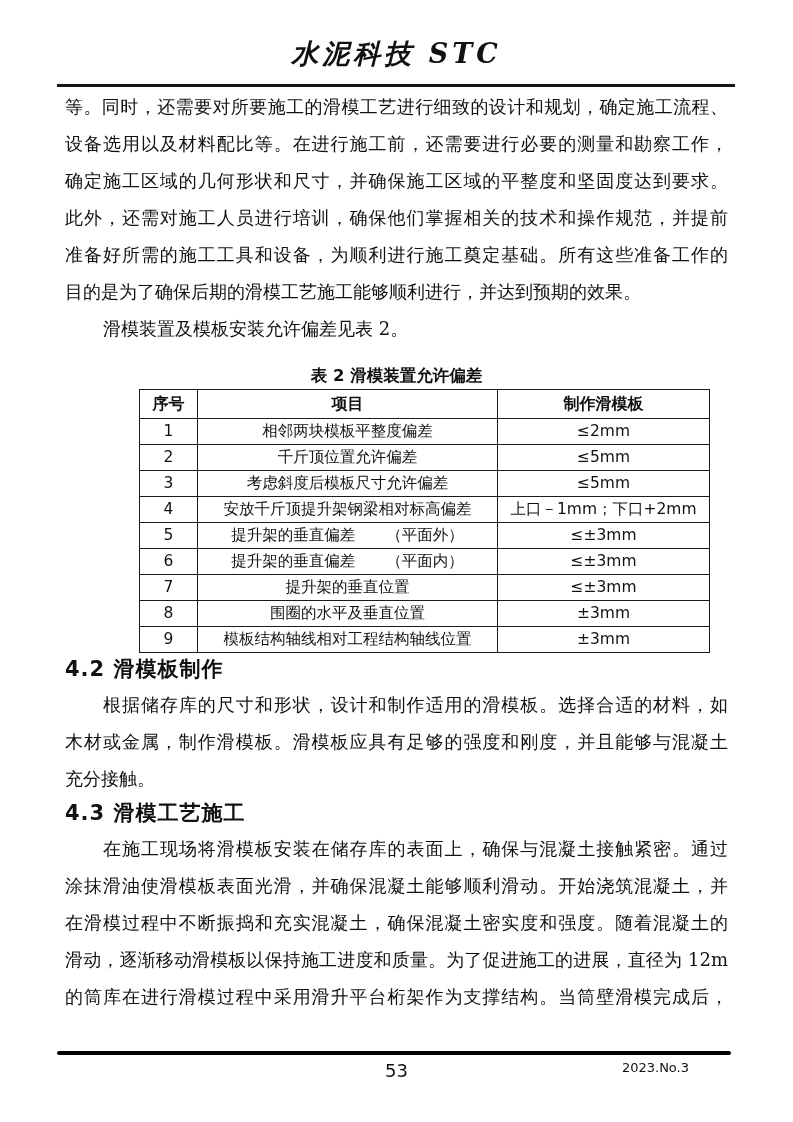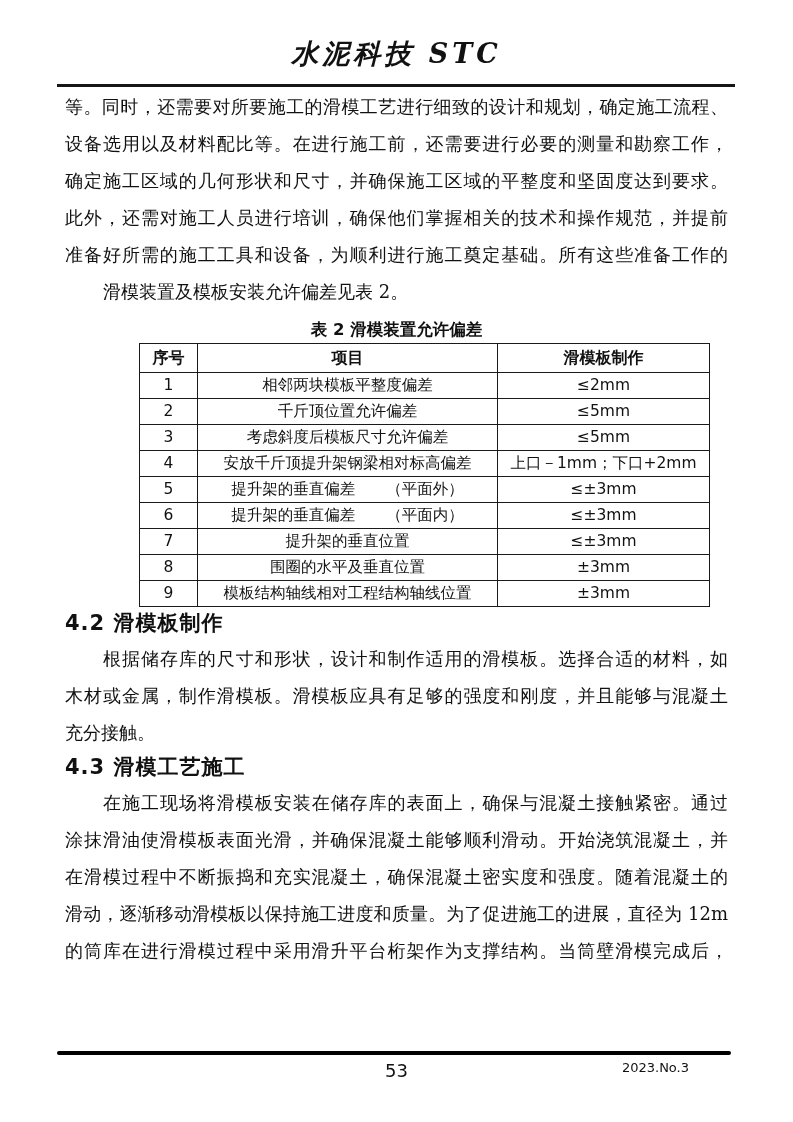--- a/index.html
+++ b/index.html
@@ -31,21 +31,21 @@
   .line {
     font-size: 18px;
     height: 37px; line-height: 37px;
     text-align: justify;
     text-align-last: justify;
   }
   .line.end { text-align-last: left; }
   .line.indent { text-indent: 38px; }
 
   .table-caption {
-    height: 26px; line-height: 26px; margin-top: 7px;
+    height: 26px; line-height: 26px; margin-top: 16px;
     text-align: center; font-weight: bold; font-size: 16.5px;
     font-family: "DejaVu Sans", sans-serif;
   }
   table.dev-table {
     border-collapse: collapse;
     margin-left: 74px;
     width: 570px;
     table-layout: fixed;
     font-family: "DejaVu Sans", sans-serif;
   }
@@ -93,36 +93,37 @@
   <div class="journal-title">水泥科技 STC</div>
   <div class="header-rule"></div>
 
   <div class="body-col">
 
     <div class="line">等。同时，还需要对所要施工的滑模工艺进行细致的设计和规划，确定施工流程、</div>
     <div class="line">设备选用以及材料配比等。在进行施工前，还需要进行必要的测量和勘察工作，</div>
     <div class="line">确定施工区域的几何形状和尺寸，并确保施工区域的平整度和坚固度达到要求。</div>
     <div class="line">此外，还需对施工人员进行培训，确保他们掌握相关的技术和操作规范，并提前</div>
     <div class="line">准备好所需的施工工具和设备，为顺利进行施工奠定基础。所有这些准备工作的</div>
+    <div class="line end">目的是为了确保后期的滑模工艺施工能够顺利进行，并达到预期的效果。</div>
 
     <div class="line indent end">滑模装置及模板安装允许偏差见表 2。</div>
 
     <div class="table-caption">表 2 滑模装置允许偏差</div>
 
     <table class="dev-table">
       <colgroup>
         <col class="col-no">
           <col class="col-item">
           <col class="col-dev">
       </colgroup>
       <thead>
         <tr>
           <th>序号</th>
           <th>项目</th>
-          <th>滑模板制作</th>
+          <th>制作滑模板</th>
         </tr>
       </thead>
       <tbody>
         <tr>
           <td>1</td>
           <td>相邻两块模板平整度偏差</td>
           <td>≤2mm</td>
         </tr>
         <tr>
           <td>2</td>

